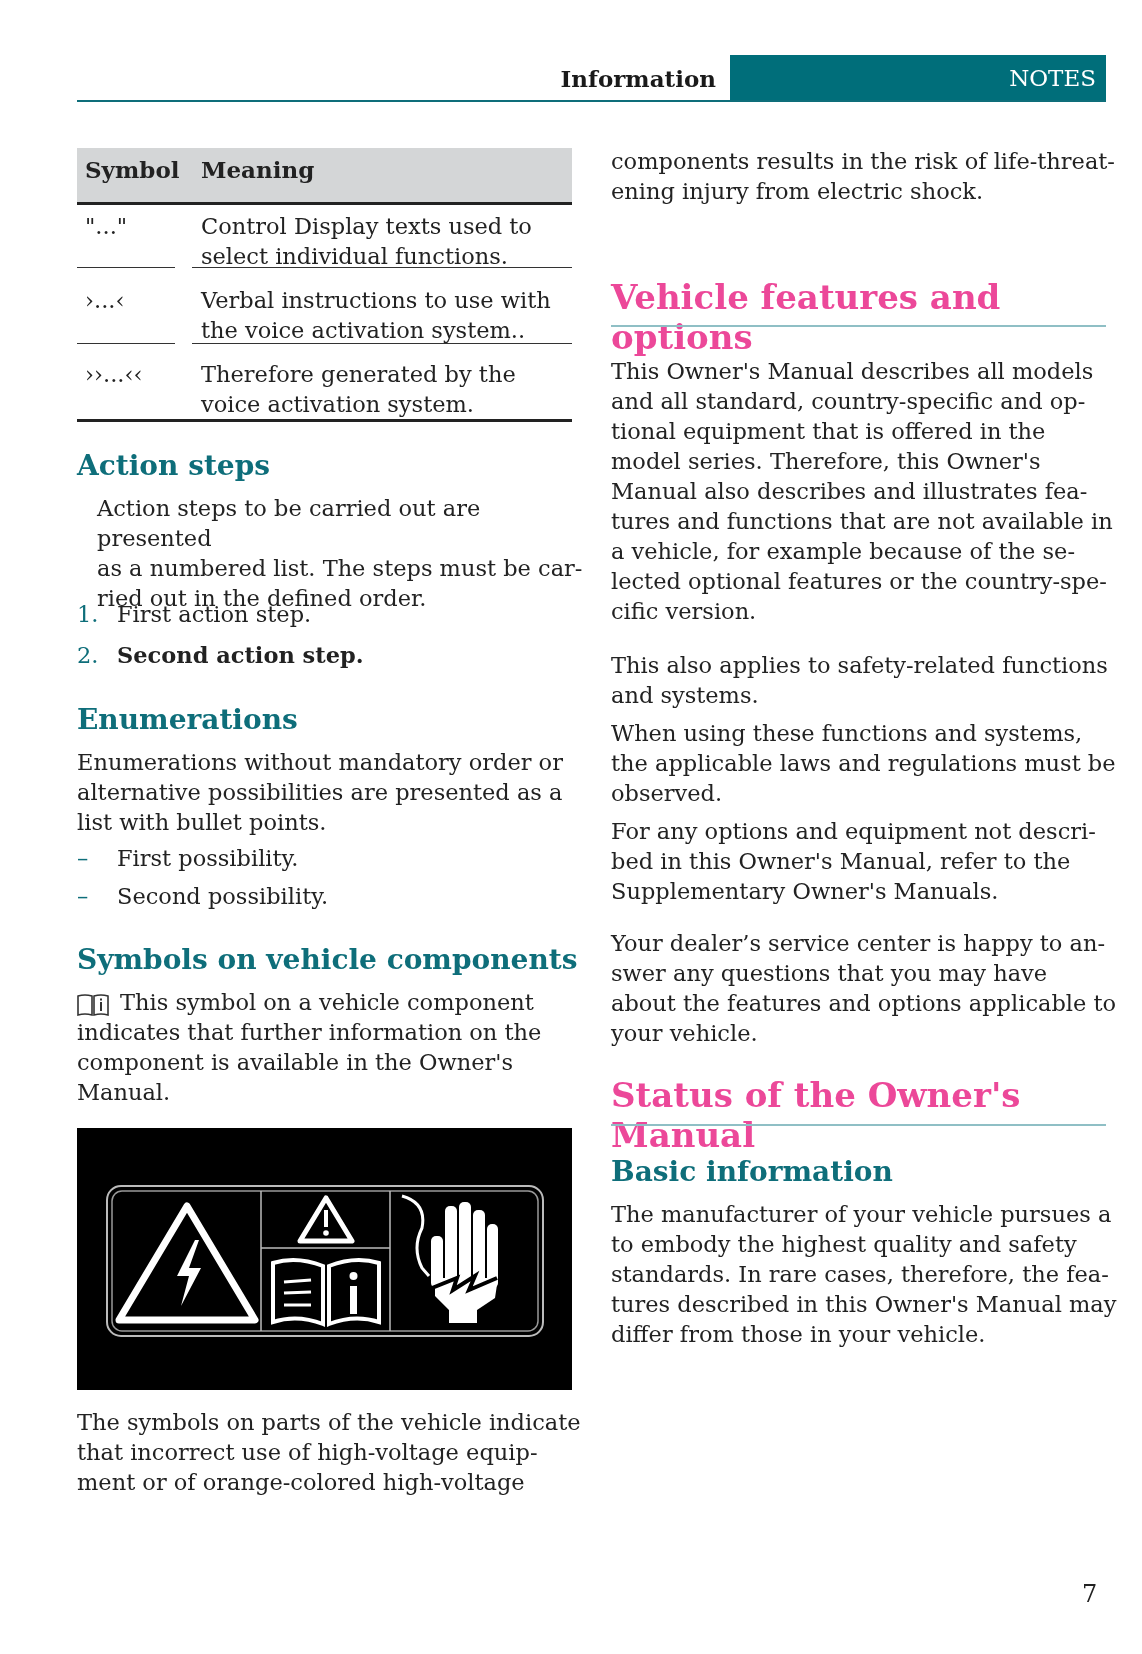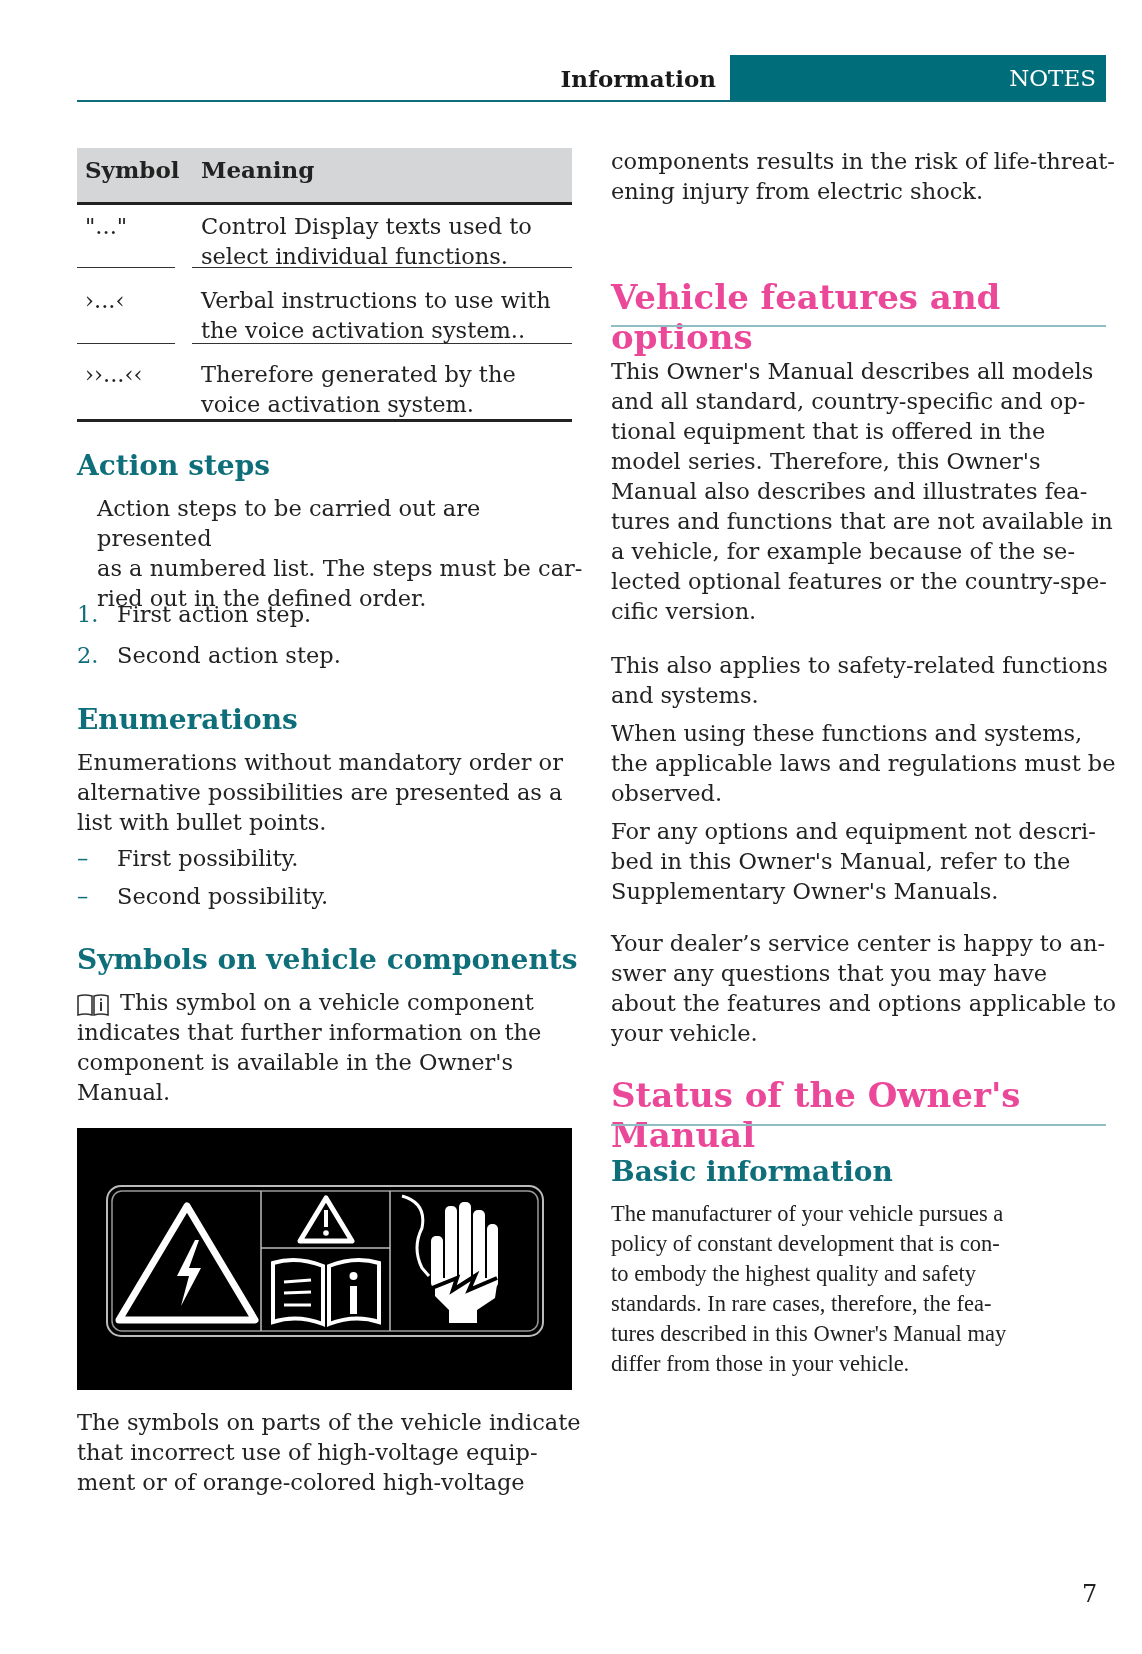--- a/index.html
+++ b/index.html
@@ -74,21 +74,21 @@
 <h3 class="sub" style="left:77px; top:449px;">Action steps</h3>
 <div class="abs" style="left:77px; top:493px; width:500px;margin-left:20px;">
   <p class="body-text">Action steps to be carried out are presented</p>
   <p class="body-text">as a numbered list. The steps must be car-</p>
   <p class="body-text">ried out in the defined order.</p>
 </div>
 <div>
   <span class="li-num" style="left:77px; top:601px;">1.</span>
   <span class="li-text" style="left:117px; top:601px;">First action step.</span>
   <span class="li-num" style="left:77px; top:642px;">2.</span>
-  <span class="li-text" style="left:117px; top:642px;">Second action step.</span>
+  <span class="li-text" style="left:117px; top:642px;font-weight:bold;">Second action step.</span>
 </div>
 
 <h3 class="sub" style="left:77px; top:703px;">Enumerations</h3>
 <div class="abs" style="left:77px; top:747px; width:500px;">
   <p class="body-text">Enumerations without mandatory order or</p>
   <p class="body-text">alternative possibilities are presented as a</p>
   <p class="body-text">list with bullet points.</p>
 </div>
 <div>
   <span class="li-num" style="left:77px; top:845px;">–</span>
@@ -195,22 +195,21 @@
     <p class="body-text">Your dealer’s service center is happy to an-</p>
     <p class="body-text">swer any questions that you may have</p>
     <p class="body-text">about the features and options applicable to</p>
     <p class="body-text">your vehicle.</p>
   </div>
 </div>
 
 <h2 class="sec" style="left:611px; top:1075px;">Status of the Owner's Manual</h2>
 <div class="sec-rule" style="left:611px; top:1124px; width:495px;"></div>
 <h3 class="sub" style="left:611px; top:1155px;">Basic information</h3>
-<div class="abs" style="left:611px; top:1199px; width:510px;font-family:Liberation Serif, serif;">
+<div class="abs" style="left:611px; top:1199px; width:510px;">
   <p class="body-text">The manufacturer of your vehicle pursues a</p>
-  <p class="body-text">policy of constant development that is con-</p>
   <p class="body-text">to embody the highest quality and safety</p>
   <p class="body-text">standards. In rare cases, therefore, the fea-</p>
   <p class="body-text">tures described in this Owner's Manual may</p>
   <p class="body-text">differ from those in your vehicle.</p>
 </div>
 
 <div class="page-num">7</div>
 
 </body></html>

